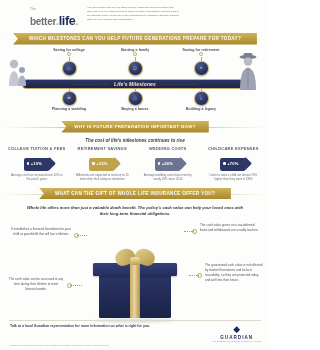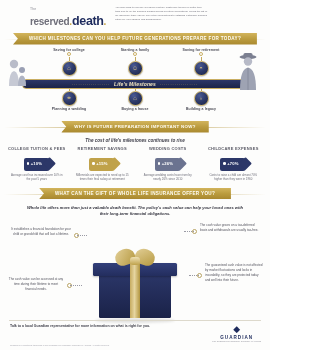--- a/index.html
+++ b/index.html
@@ -108,21 +108,21 @@
   .g-tag{font-size:2.2px;color:#8e8e98;margin-top:.5px;}
 </style>
 </head>
 <body>
 
 <div class="page">
 
   <div class="header">
     <div class="logo">
       <span class="the">The</span>
-      <span class="reality">reserved</span><span class="dot">.</span><span class="life">death</span><span class="dot">.</span>
+      <span class="reality">better</span><span class="dot">.</span><span class="life">life</span><span class="dot">.</span>
     </div>
     <div class="intro">You work hard to plan for your family's future. That's why there's no better time than now to lay the financial building blocks for future generations. Giving the gift of life insurance today can be one of the cornerstones to establish a stronger financial future for your children and grandchildren.</div>
   </div>
 
   <div class="banner-wrap">
     <div class="banner-line"></div>
     <div class="banner">WHICH MILESTONES CAN YOU HELP FUTURE GENERATIONS PREPARE FOR TODAY?</div>
   </div>
 
   <div class="milestones">

